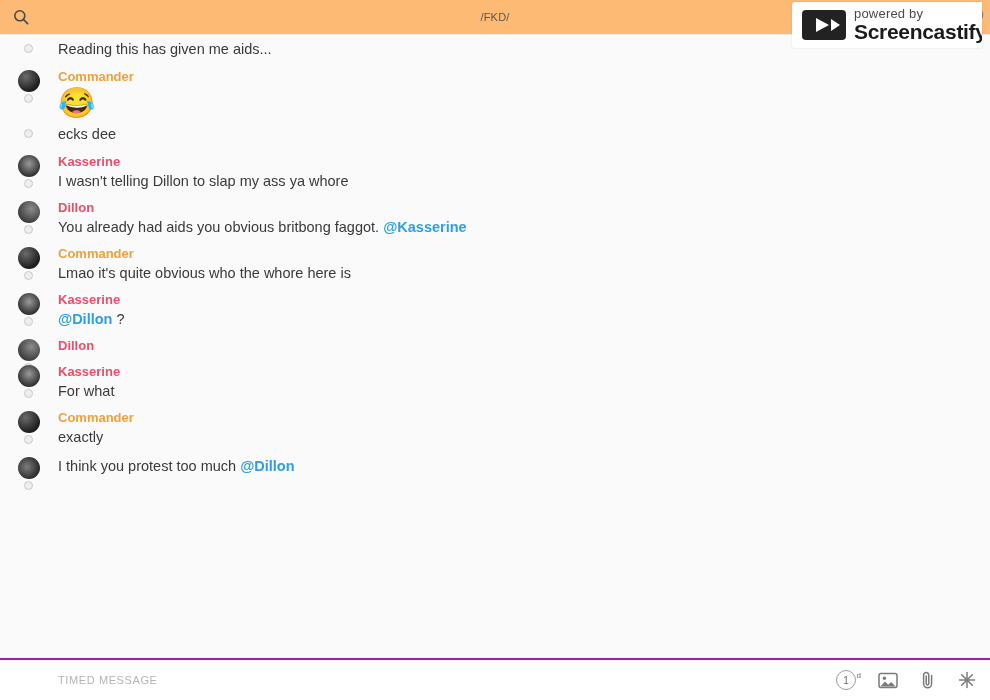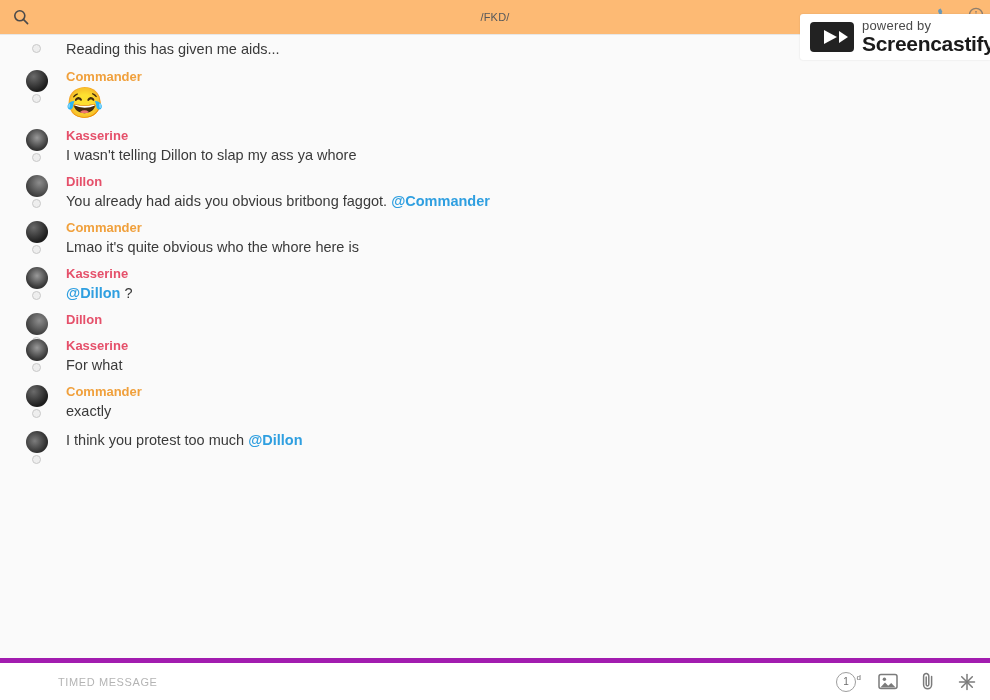--- a/index.html
+++ b/index.html
@@ -46,31 +46,30 @@
   .topbar .right-icons {
     position: absolute;
     right: 6px; top: 0; height: 34px;
     display: flex; align-items: center; gap: 16px;
   }
   .topbar .right-icons .ticon { cursor: pointer; opacity: .75; }
 
   
   .watermark {
     position: absolute;
-    top: 2px; right: 0;
+    top: 2px; right: 8px;
     width: 190px; height: 46px;
     background: #ffffff;
     border-radius: 3px 0 0 3px;
     box-shadow: 0 0 2px rgba(0,0,0,.12);
     display: flex;
     align-items: center;
     padding-left: 10px;
     z-index: 40;
     overflow: hidden;
-    margin-top: 12px;
   }
   .watermark .logo {
     width: 44px; height: 30px;
     background: #222;
     border-radius: 4px;
     margin-right: 8px;
     position: relative;
     flex: 0 0 44px;
   }
   .watermark .logo:after {
@@ -109,21 +108,20 @@
     flex: 1 1 auto;
     position: relative;
     overflow: hidden;
     background: #fafafa;
     padding-top: 4px;
   }
   .msg {
     position: relative;
     padding: 4px 18px 4px 58px;
     min-height: 26px;
-    margin-left: 8px;
   }
   .msg.grouped { padding-top: 0; }
   .avatar {
     position: absolute;
     left: 18px; top: 5px;
     width: 22px; height: 22px;
     border-radius: 50%;
     background: #2b2b2b;
     overflow: hidden;
   }
@@ -156,21 +154,21 @@
     line-height: 21px;
   }
   .mention { color: #2f9fe0; font-weight: bold; }
   .emoji { font-size: 30px; line-height: 34px; }
 
   
   .composer {
     flex: 0 0 42px;
     height: 42px;
     background: #ffffff;
-    border-top: 5px solid #a21caf;
+    border-top: 2px solid #a21caf;
     display: flex;
     align-items: center;
     padding: 0 14px 0 58px;
   }
   .composer .placeholder {
     flex: 1 1 auto;
     font-size: 11px;
     letter-spacing: .6px;
     color: #b4b4b4;
     text-transform: uppercase;
@@ -234,31 +232,35 @@
       <div class="msg grouped">
         <div class="dot"></div>
         <div class="text"><span>Reading this has given me aids...</span></div>
       </div>
       <div class="msg">
         <div class="avatar a1"></div>
         <div class="dot"></div>
         <div class="author commander">Commander</div>
         <div class="text"><span class="emoji">😂</span></div>
       </div>
+      <div class="msg grouped">
+        <div class="dot"></div>
+        <div class="text"><span>ecks dee</span></div>
+      </div>
       <div class="msg">
         <div class="avatar a2"></div>
         <div class="dot"></div>
         <div class="author kasserine">Kasserine</div>
         <div class="text"><span>I wasn't telling Dillon to slap my ass ya whore</span></div>
       </div>
       <div class="msg">
         <div class="avatar a3"></div>
         <div class="dot"></div>
         <div class="author dillon">Dillon</div>
-        <div class="text"><span>You already had aids you obvious britbong faggot. </span><span class="mention">@Commander</span></div>
+        <div class="text"><span>You already had aids you obvious britbong faggot. </span><span class="mention">@Kasserine</span></div>
       </div>
       <div class="msg">
         <div class="avatar a1"></div>
         <div class="dot"></div>
         <div class="author commander">Commander</div>
         <div class="text"><span>Lmao it's quite obvious who the whore here is</span></div>
       </div>
       <div class="msg">
         <div class="avatar a2"></div>
         <div class="dot"></div>

